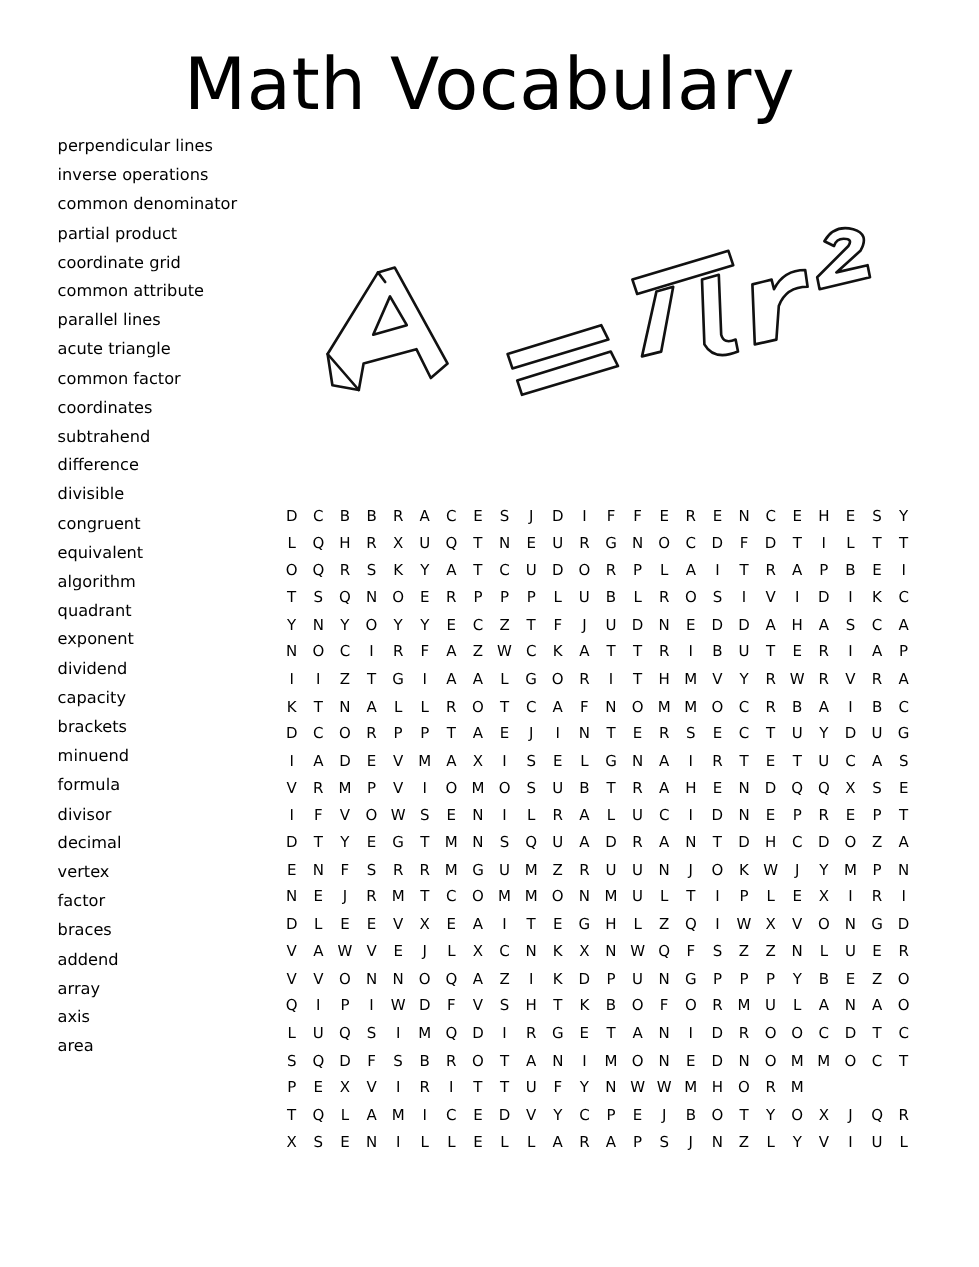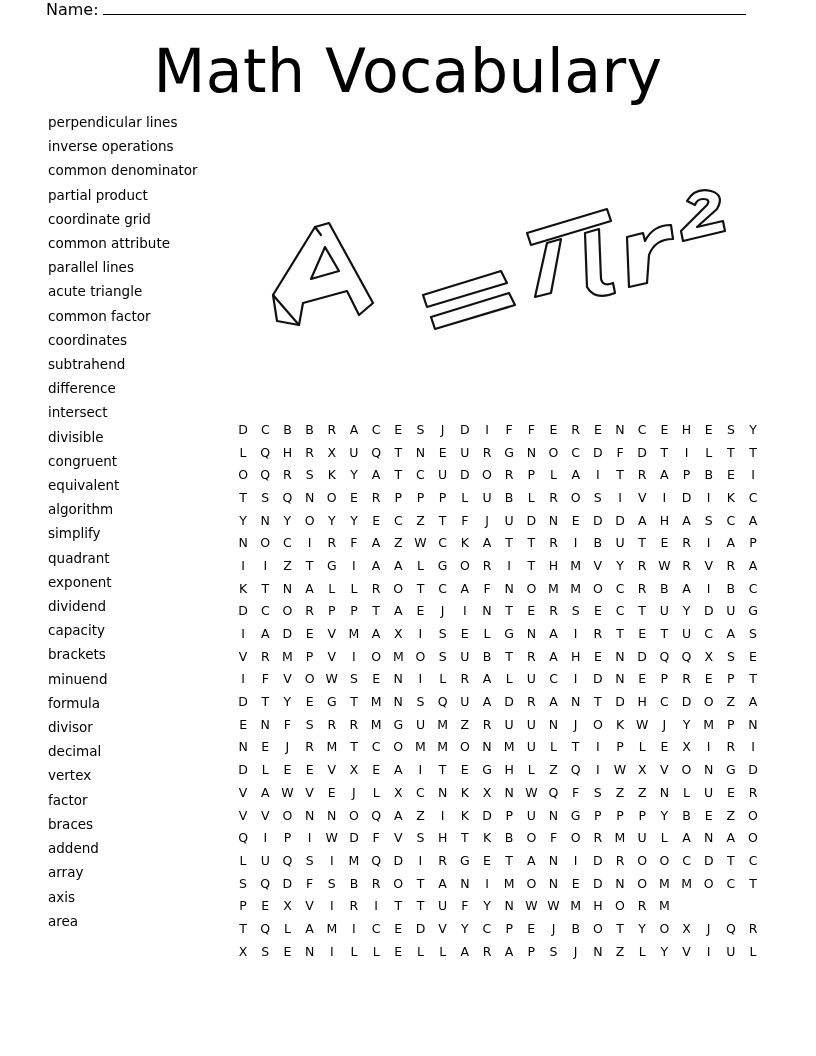--- a/index.html
+++ b/index.html
@@ -95,46 +95,40 @@
     text-align: center;
     font-family: "DejaVu Sans", sans-serif;
     font-size: 12.5px;
   }
 </style>
 </head>
 <body>
 
 <div class="page">
 
-  <div class="name-row">
-    <span class="name-label">Name:</span>
-    <span class="name-rule"></span>
-  </div>
 
   <div class="title">Math Vocabulary</div>
 
   <div class="wordlist">
       <div>perpendicular lines</div>
       <div>inverse operations</div>
       <div>common denominator</div>
       <div>partial product</div>
       <div>coordinate grid</div>
       <div>common attribute</div>
       <div>parallel lines</div>
       <div>acute triangle</div>
       <div>common factor</div>
       <div>coordinates</div>
       <div>subtrahend</div>
       <div>difference</div>
-      <div>intersect</div>
       <div>divisible</div>
       <div>congruent</div>
       <div>equivalent</div>
       <div>algorithm</div>
-      <div>simplify</div>
       <div>quadrant</div>
       <div>exponent</div>
       <div>dividend</div>
       <div>capacity</div>
       <div>brackets</div>
       <div>minuend</div>
       <div>formula</div>
       <div>divisor</div>
       <div>decimal</div>
       <div>vertex</div>

